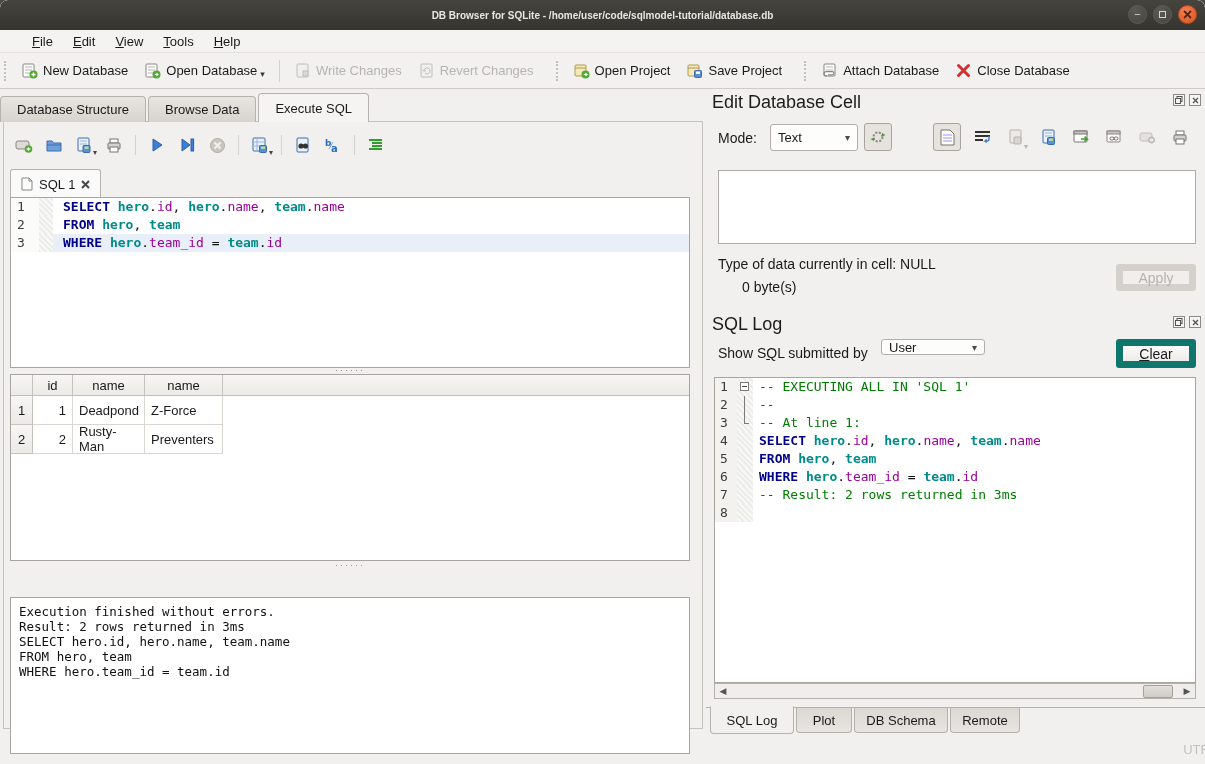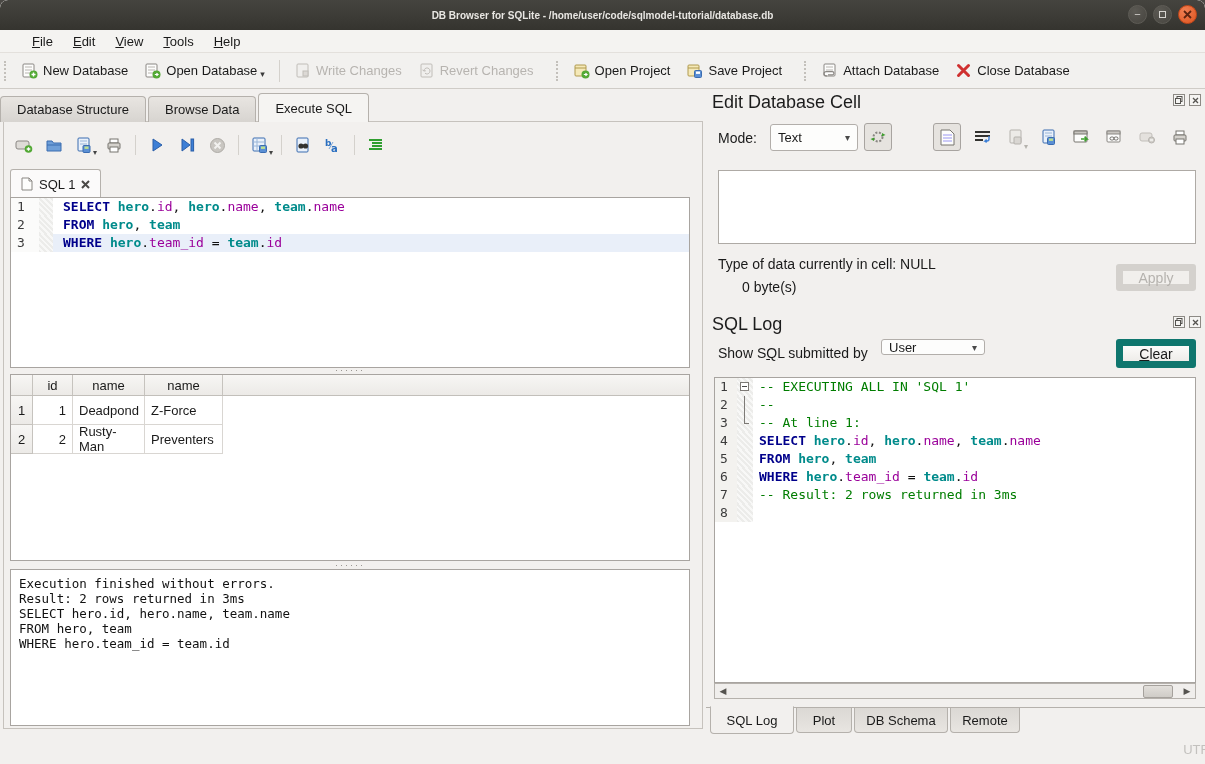--- a/index.html
+++ b/index.html
@@ -64,21 +64,21 @@
   .split-dots{position:absolute;left:0;width:700px;text-align:center;color:#8e8b86;font-size:9px;letter-spacing:2px;height:6px;line-height:5px;}
   
   .grid{position:absolute;left:10px;top:374px;width:680px;height:187px;background:#ffffff;border:1px solid #a8a4a0;}
   .g-head{display:flex;height:21px;background:linear-gradient(#f7f6f4,#eceae7);border-bottom:1px solid #c2bfba;}
   .g-hcell{border-right:1px solid #c6c3be;display:flex;align-items:center;justify-content:center;font-size:13px;}
   .g-row{display:flex;height:29px;}
   .g-rowhdr{width:22px;background:linear-gradient(#f7f6f4,#eceae7);border-right:1px solid #c6c3be;border-bottom:1px solid #c6c3be;
     display:flex;align-items:center;justify-content:center;flex:none;}
   .g-cell{border-right:1px solid #d9d6d2;border-bottom:1px solid #d9d6d2;display:flex;align-items:center;padding:0 6px;background:#fff;}
   
-  .msg{position:absolute;left:10px;top:569px;width:680px;height:157px;background:#ffffff;border:1px solid #a8a4a0;
+  .msg{position:absolute;left:10px;top:597px;width:680px;height:157px;background:#ffffff;border:1px solid #a8a4a0;
     font-family:"DejaVu Sans Mono","Liberation Mono",monospace;font-size:12.5px;line-height:15px;padding:6px 8px;color:#111;}
   .msg div{white-space:pre;}
   
   .dock{position:absolute;left:706px;top:90px;width:499px;height:646px;}
   .dock-title{position:absolute;left:6px;font-size:18px;color:#1c1c1c;}
   .dockbtns{position:absolute;right:4px;display:flex;gap:4px;}
   .dbtn{width:12px;height:12px;border:1px solid #8d8a85;background:#f5f4f2;display:flex;align-items:center;justify-content:center;cursor:default;}
   .combo{background:#fdfdfc;border:1px solid #b2aeaa;border-radius:3px;display:flex;align-items:center;padding:0 7px;cursor:default;}
   .combo .val{flex:1;}
   .combo .caret{color:#4a4a4a;font-size:10px;margin-left:8px;}

